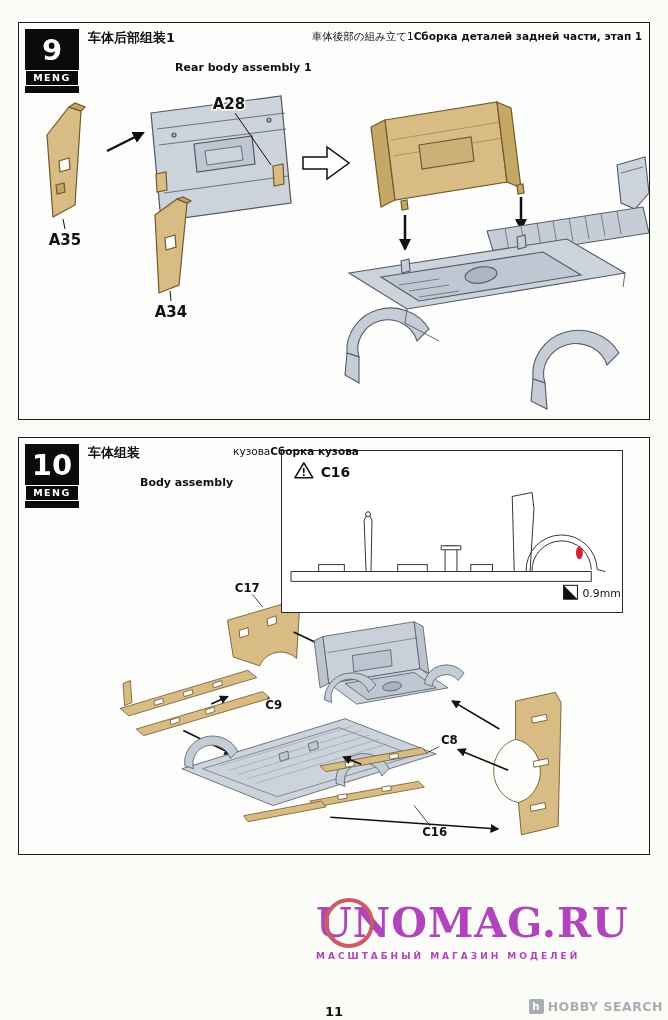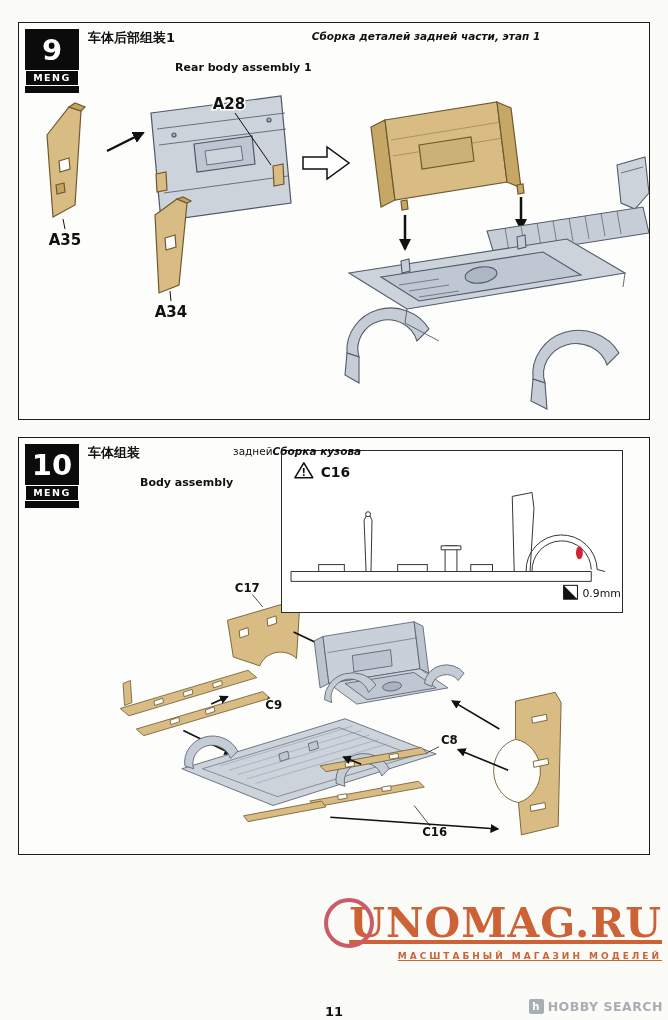--- a/index.html
+++ b/index.html
@@ -27,41 +27,40 @@
   }
   .badge .num { font-size:29px; font-weight:bold; line-height:1; }
   .badge .brand {
     font-size:9.5px; font-weight:bold; letter-spacing:1.5px;
     border:1px solid #fff; padding:0 7px; margin-top:5px; line-height:1.4;
   }
   .titles { display:flex; flex-direction:row; justify-content:flex-end; line-height:1.35; }
   .t-zh { font-size:13px; font-weight:bold; }
   .t-en { font-size:11px; font-weight:bold;margin-top:32px; }
   .t-ja { font-size:10.5px; }
-  .t-ru { font-size:10.5px; font-weight:bold;font-style:italic; }
+  .t-ru { font-size:10.5px; font-weight:bold; }
 
   .diagram { position:absolute; left:0; top:0; width:100%; height:100%; }
   svg text { font-family:"DejaVu Sans","Liberation Sans",sans-serif; fill:#111; }
   .part-label {
     font-weight:bold;
     paint-order:stroke;
     stroke:#fdfdfb; stroke-width:3px;
   }
 
   .inset {
     position:absolute; left:262px; top:12px; width:342px; height:163px;
     border:1px solid #2a2a2a; background:#fff; z-index:4;
   }
   .inset svg { width:100%; height:100%; }
 
   .watermark {
     position:absolute; left:316px; top:901px; width:346px;
-    text-align:right; z-index:60; color:#c2410c; opacity:.82;
+    text-align:left; z-index:60; color:#a21caf; opacity:.82;
     pointer-events:none;
-    text-decoration:underline;
   }
   .wm-title {
     font-family:"DejaVu Serif","Liberation Serif",serif;
     font-size:41px; font-weight:bold; letter-spacing:1px; line-height:1.1;
     position:relative; white-space:nowrap;
   }
   .wm-ring {
     position:absolute; left:8px; top:-3px; width:50px; height:50px;
     border:4px solid #c2394b; border-radius:50%;
   }
@@ -85,20 +84,21 @@
 
 <div class="panel" id="panel-9">
   <div class="step-header">
     <div class="badge">
       <div class="num">9</div>
       <div class="brand">MENG</div>
     </div>
     <div class="titles">
       <div class="t-zh">车体后部组装1</div>
       <div class="t-en">Rear body assembly 1</div>
+      <div class="t-ja">車体後部の組み立て1</div>
       <div class="t-ru">Сборка деталей задней части, этап 1</div>
     </div>
   </div>
 
   <svg class="diagram" viewBox="0 0 630 396">
     <defs>
       <marker id="ah9" markerUnits="userSpaceOnUse" markerWidth="12" markerHeight="12" refX="10" refY="6" orient="auto">
         <path d="M0,0 L12,6 L0,12 Z" fill="#111"></path>
       </marker>
     </defs>
@@ -175,21 +175,21 @@
 
 <div class="panel" id="panel-10">
   <div class="step-header">
     <div class="badge">
       <div class="num">10</div>
       <div class="brand">MENG</div>
     </div>
     <div class="titles">
       <div class="t-zh">车体组装</div>
       <div class="t-en">Body assembly</div>
-      <div class="t-ja">задней</div>
+      <div class="t-ja">кузова</div>
       <div class="t-ru">Сборка кузова</div>
     </div>
   </div>
 
   <div class="inset">
     <svg viewBox="0 0 342 163">
       <g>
         <path d="M21,12 L30,27 L12,27 Z" fill="none" stroke="#111" stroke-width="1.6" stroke-linejoin="round"></path>
         <text x="21" y="25.5" text-anchor="middle" font-size="10" font-weight="bold">!</text>
       </g>

